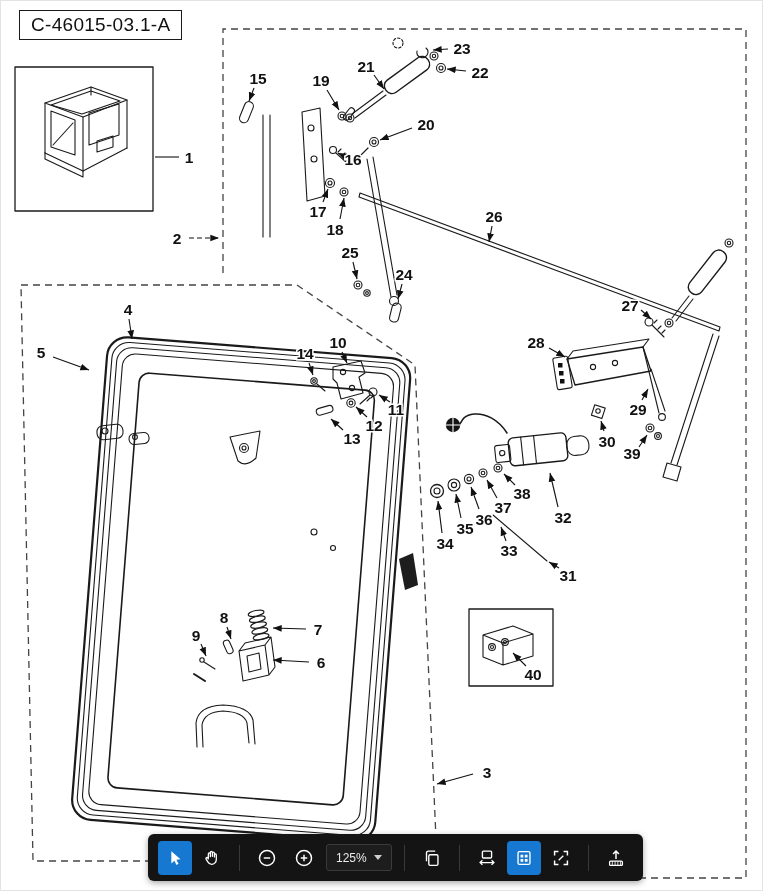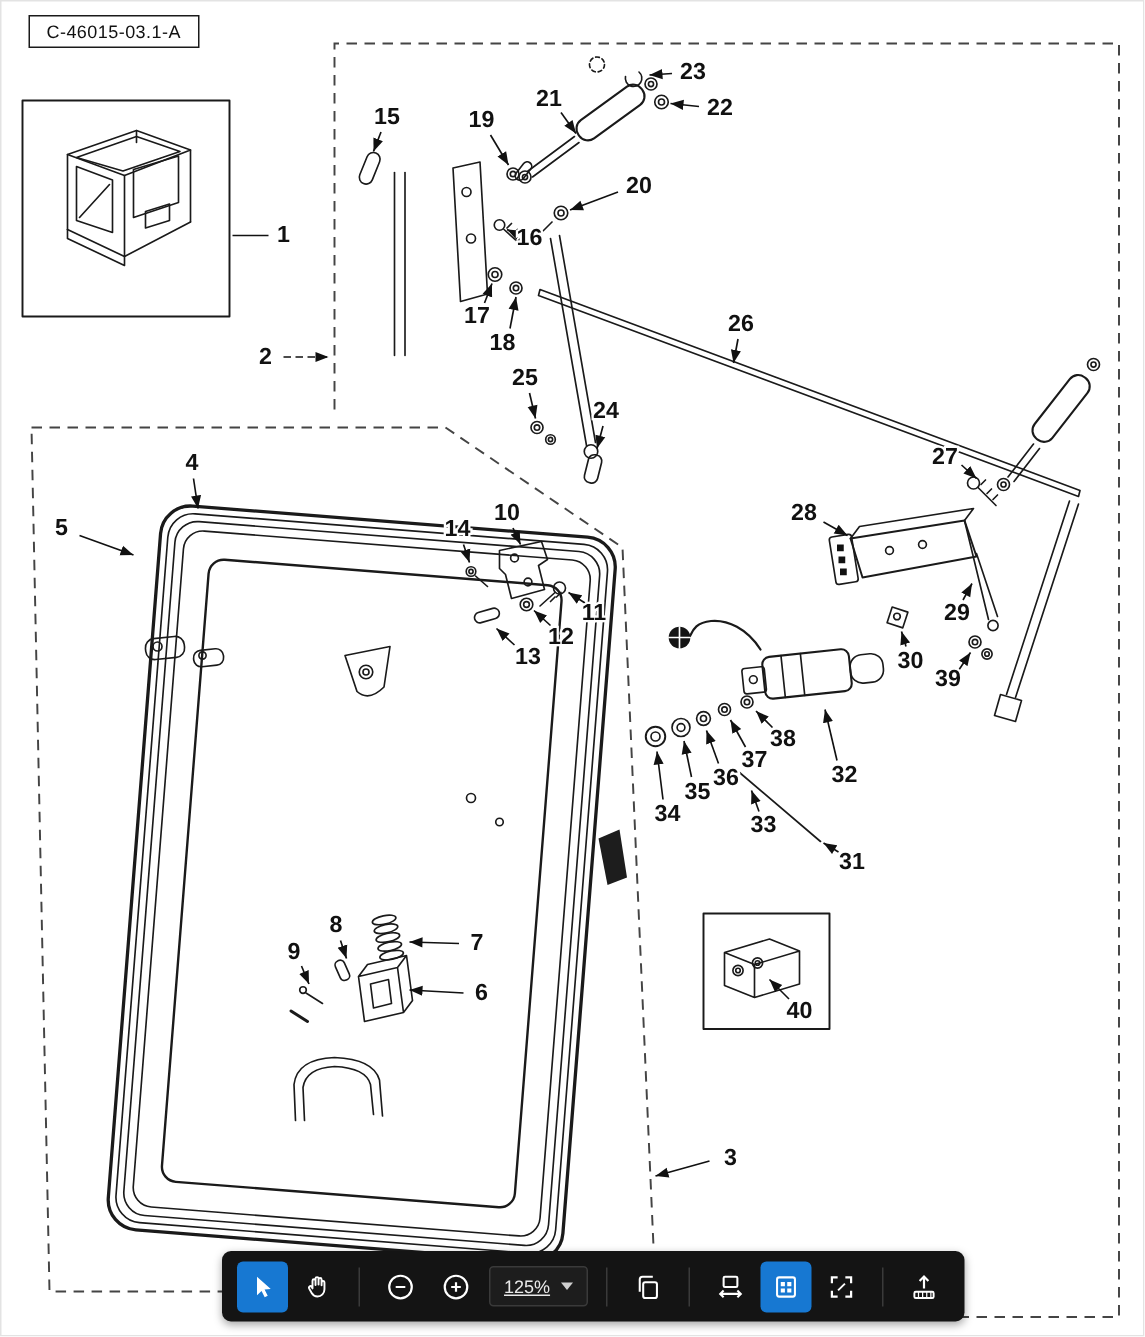--- a/index.html
+++ b/index.html
@@ -6,32 +6,32 @@
   .canvas{position:relative;width:763px;height:891px;background:#ffffff;overflow:hidden;
           font-family:"Liberation Sans",sans-serif;box-sizing:border-box;border:1px solid #e3e3e3;}
   svg.diagram{position:absolute;left:0;top:0;}
   .ln{stroke:#1a1a1a;fill:none;stroke-width:1.1;stroke-linejoin:round;stroke-linecap:round;}
   .dashed{stroke:#444;fill:none;stroke-width:1.3;stroke-dasharray:7 5;}
   .callout{font-family:"Liberation Sans",sans-serif;font-size:15.5px;font-weight:bold;fill:#111;
            text-anchor:middle;dominant-baseline:central;paint-order:stroke;stroke:#fff;stroke-width:3px;}
   .leader{stroke:#111;stroke-width:1.1;fill:none;}
   .leader.dash{stroke-dasharray:5 3;}
   .code-box{position:absolute;left:18px;top:9px;border:1.6px solid #1a1a1a;background:#fff;
-            padding:3px 11px;font-size:12px;color:#111;letter-spacing:.3px;}
+            padding:3px 11px;font-size:19px;color:#111;letter-spacing:.3px;}
   
   .toolbar{position:absolute;left:147px;top:833px;height:47px;display:flex;align-items:center;
            gap:3px;padding:0 10px;background:#141414;border-radius:6px;box-shadow:0 2px 6px rgba(0,0,0,.35);}
   .tool{width:34px;height:34px;display:flex;align-items:center;justify-content:center;
         background:transparent;border:none;border-radius:4px;cursor:pointer;padding:0;}
   .tool.active{background:#1778d2;}
   .tool svg{width:22px;height:22px;display:block;}
   .sep{width:1px;height:26px;background:#3a3a3a;margin:0 7px;}
   .zoom-select{display:flex;align-items:center;gap:7px;height:27px;padding:0 9px;margin:0 2px;
                background:#1d1d1d;border:1px solid #3a3a3a;border-radius:3px;color:#e9e9e9;
-               font-family:"Liberation Sans",sans-serif;font-size:12px;cursor:pointer;text-decoration:underline;}
+               font-family:"Liberation Sans",sans-serif;font-size:12px;cursor:pointer;}
   .caret{width:0;height:0;border-left:4px solid transparent;border-right:4px solid transparent;
          border-top:5px solid #cfcfcf;}
 </style>
 </head>
 <body>
 
 <div class="canvas">
 
   <svg class="diagram" width="763" height="891" viewBox="0 0 763 891">
     <defs>

